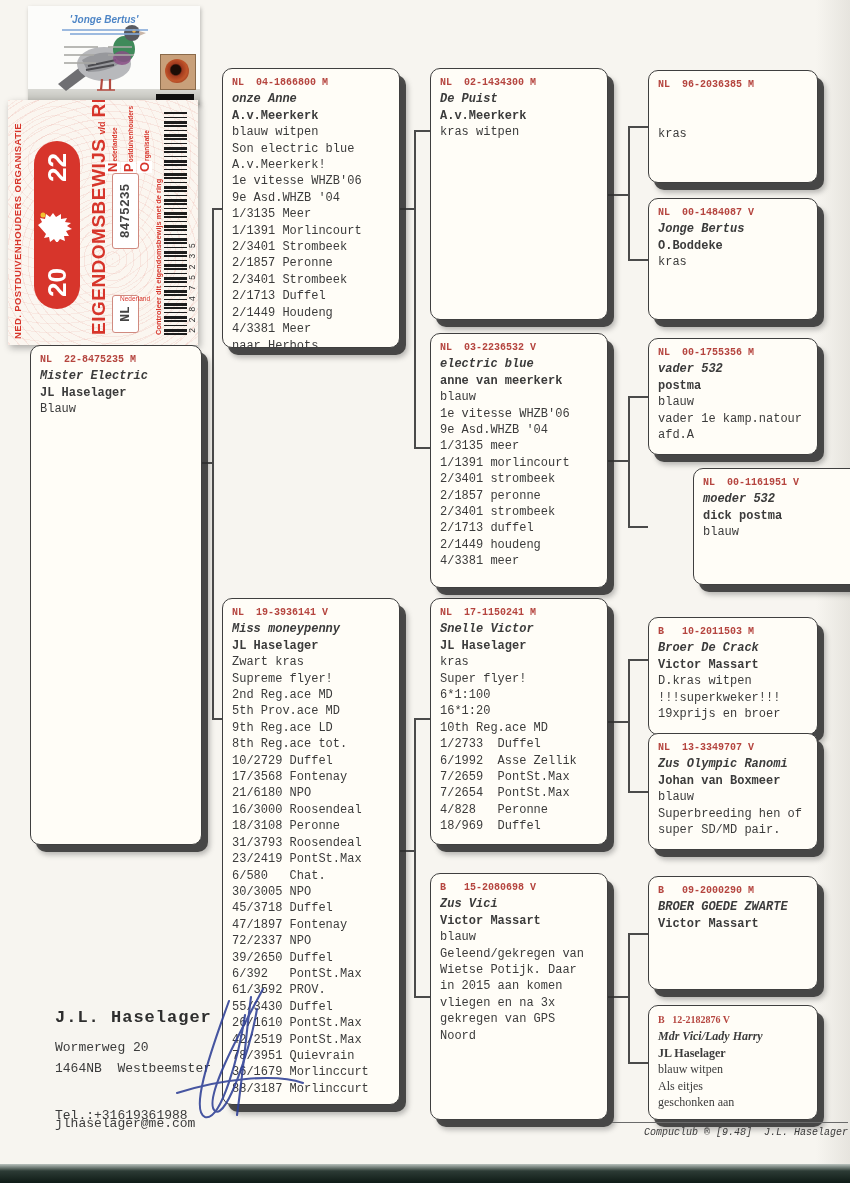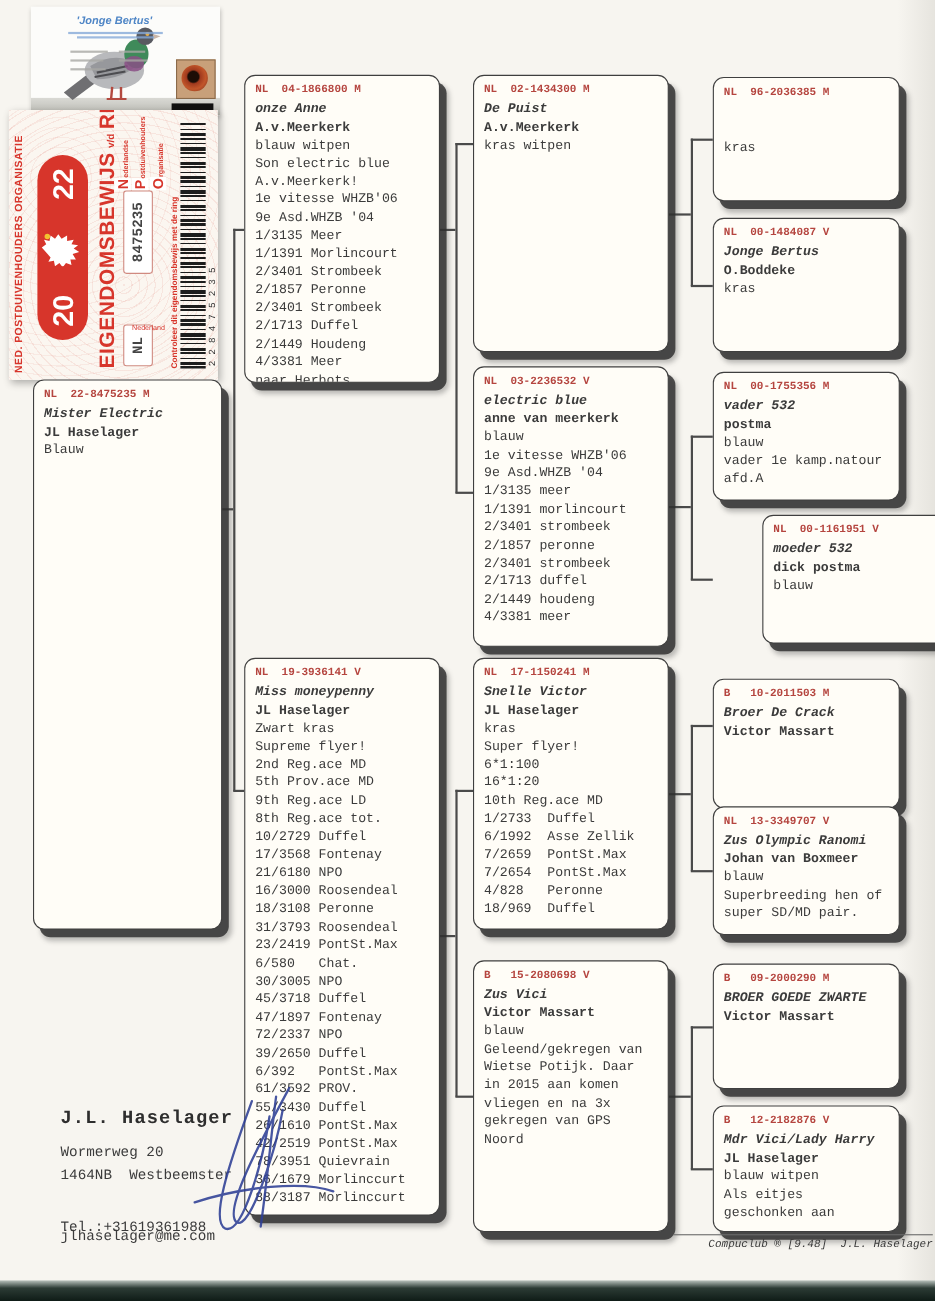--- a/index.html
+++ b/index.html
@@ -347,38 +347,43 @@
     <div class="pname">moeder 532</div>
     <div class="powner">dick postma</div>
     <div>
         <div class="tline">blauw</div>
       </div>
   </div>
   <div class="pbox" style="left:648px;top:600px;width:170px;height:118px;margin-top:17px;">
     <div class="ring">B   10-2011503 M</div>
     <div class="pname">Broer De Crack</div>
     <div class="powner">Victor Massart</div>
+    <div>
+        <div class="tline">D.kras witpen</div>
+        <div class="tline">!!!superkweker!!!</div>
+        <div class="tline">19xprijs en broer</div>
+      </div>
   </div>
   <div class="pbox" style="left:648px;top:733px;width:170px;height:117px;">
     <div class="ring">NL  13-3349707 V</div>
     <div class="pname">Zus Olympic Ranomi</div>
     <div class="powner">Johan van Boxmeer</div>
     <div>
         <div class="tline">blauw</div>
         <div class="tline">Superbreeding hen of</div>
         <div class="tline">super SD/MD pair.</div>
       </div>
   </div>
   <div class="pbox" style="left:648px;top:876px;width:170px;height:114px;">
     <div class="ring">B   09-2000290 M</div>
     <div class="pname">BROER GOEDE ZWARTE</div>
     <div class="powner">Victor Massart</div>
     <div></div>
   </div>
-  <div class="pbox" style="left:648px;top:1005px;width:170px;height:115px;">
+  <div class="pbox" style="left:648px;top:1005px;width:170px;height:115px;font-family:Liberation Serif, serif;">
     <div class="ring">B   12-2182876 V</div>
     <div class="pname">Mdr Vici/Lady Harry</div>
     <div class="powner">JL Haselager</div>
     <div>
         <div class="tline">blauw witpen</div>
         <div class="tline">Als eitjes</div>
         <div class="tline">geschonken aan</div>
       </div>
   </div>
 

